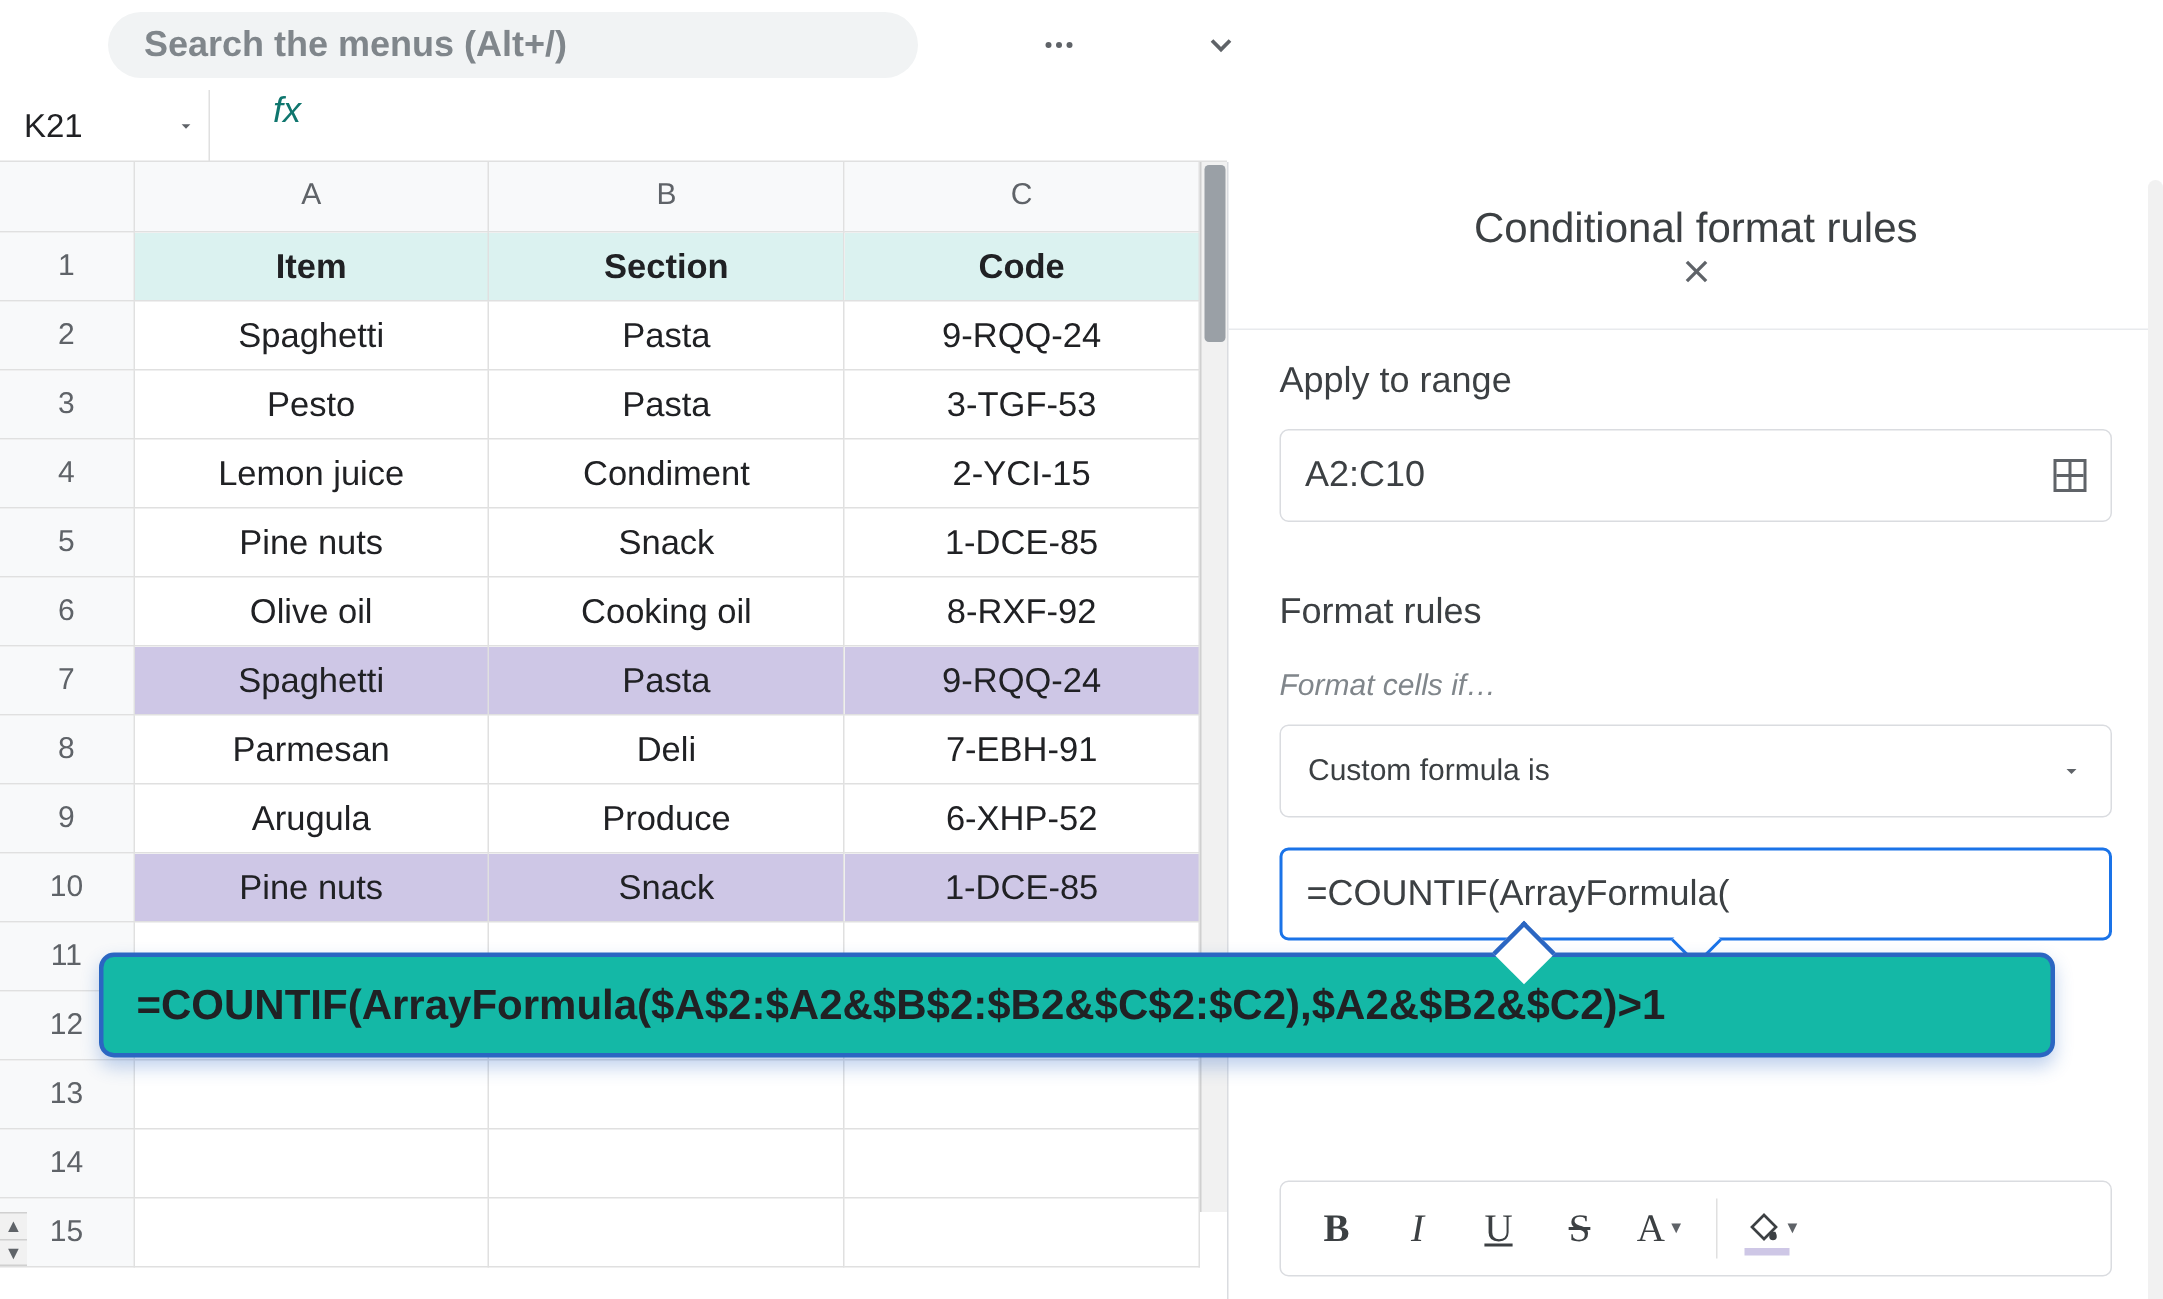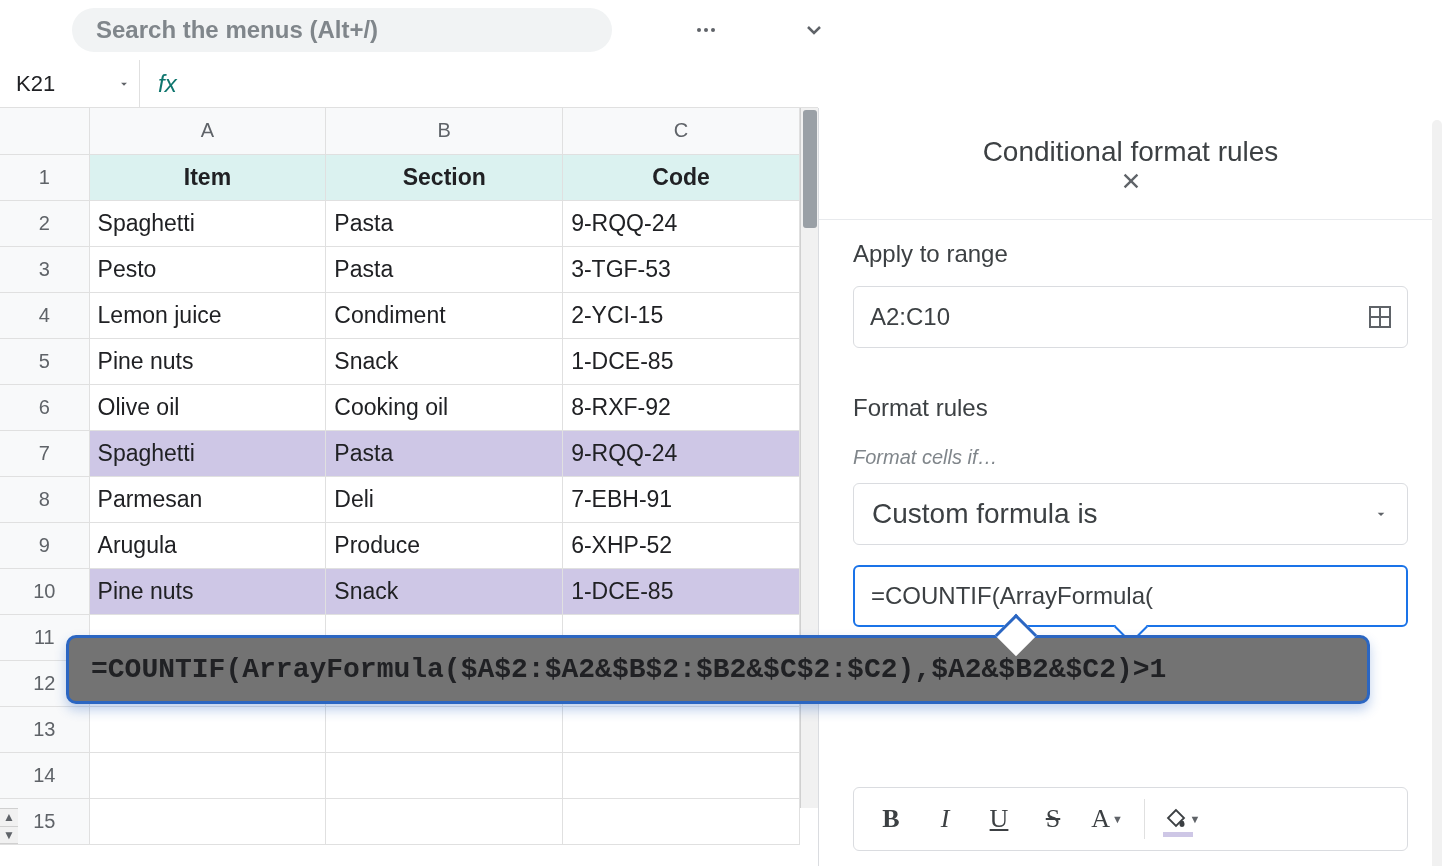--- a/index.html
+++ b/index.html
@@ -36,23 +36,24 @@
     width: 28px; height: 28px;
     display: flex; align-items: center; justify-content: center;
     color: #5f6368;
     font-size: 24px;
     cursor: pointer;
   }
   .name-fx-row {
     height: 48px;
     border-bottom: 1px solid #e0e0e0;
     display: flex;
-    align-items: center;
+    align-items: flex-start;
     padding-left: 0;
     width: 818px;
+    gap: 24px;
   }
   .name-box {
     width: 140px;
     height: 48px;
     display: flex;
     align-items: center;
     justify-content: space-between;
     font-size: 22px;
     font-weight: 500;
     color: #202124;
@@ -137,21 +138,21 @@
     width: 88px;
     font-size: 20px;
     border-left: none;
   }
   .hdr-row td.data {
     background: #dbf2f0;
     font-weight: 700;
     color: #202124;
     text-align: center;
   }
-  td.data { color: #202124; }
+  td.data { color: #202124; text-align: center; }
   tr.hl td.data { background: #cec7e6; }
   .sidepanel {
     flex: 1;
     border-left: 1px solid #dadce0;
     background: #fff;
     position: relative;
     padding-bottom: 20px;
   }
   .sidepanel-scroll {
     position: absolute; right: 0; top: 12px; width: 10px; height: 820px;
@@ -212,21 +213,21 @@
   .sp-input .grid-icon::before { left:0; right:0; top:50%; height:2px; transform:translateY(-1px); }
   .sp-input .grid-icon::after  { top:0; bottom:0; left:50%; width:2px; transform:translateX(-1px); }
   .sp-dropdown {
     border: 1px solid #dadce0;
     border-radius: 6px;
     height: 62px;
     display: flex;
     align-items: center;
     justify-content: space-between;
     padding: 0 18px;
-    font-size: 28px;
+    font-size: 20px;
     color: #3c4043;
     margin-bottom: 20px;
   }
   .sp-formula {
     border: 2px solid #1a73e8;
     border-radius: 6px;
     height: 62px;
     display: flex;
     align-items: center;
     padding: 0 16px;
@@ -282,25 +283,24 @@
   .divider {
     width: 1px; height: 40px; background: #e0e0e0; margin: 0 8px;
   }
   .balloon {
     position: absolute;
     left: 66px;
     top: 635px;
     right: 72px;
     border: 3px solid #2b66c2;
     border-radius: 10px;
-    background: #737373;
+    background: #14b8a6;
     padding: 16px 22px;
     box-shadow: 0 6px 12px rgba(43,102,194,0.3);
     z-index: 5;
-    font-family: Liberation Mono, monospace;
   }
   .balloon-text {
     font-size: 28px;
     font-weight: 600;
     color: #202124;
     white-space: nowrap;
     overflow: hidden;
   }
   .balloon-tail {
     position: absolute;

